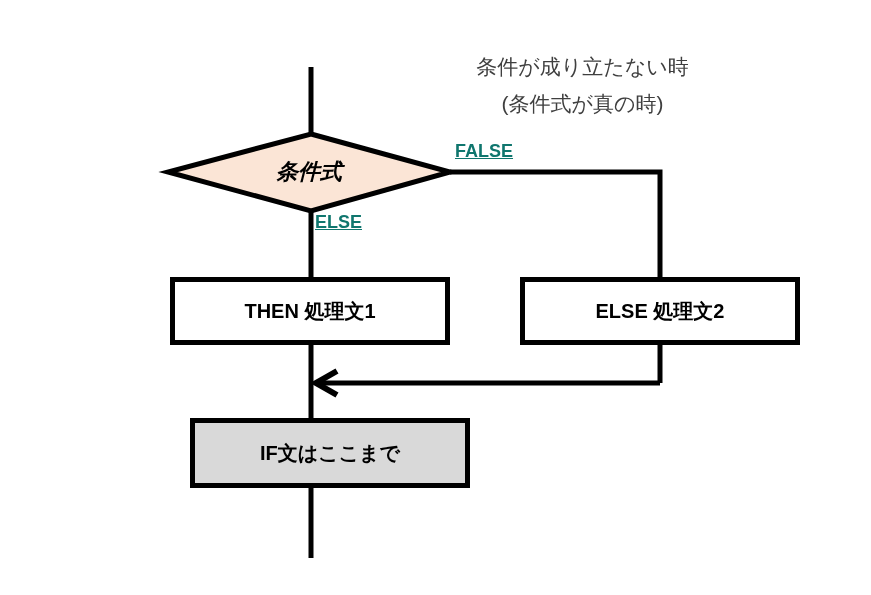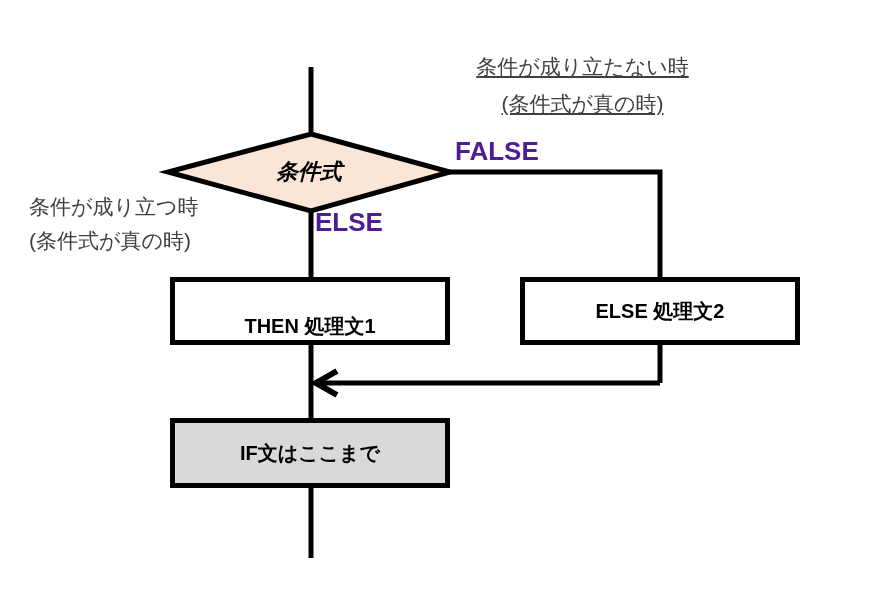--- a/index.html
+++ b/index.html
@@ -47,54 +47,55 @@
     background: #ffffff;
     display: flex;
     align-items: center;
     justify-content: center;
     font-weight: bold;
     font-size: 20px;
     color: #000;
   }
   .flow-box.end {
     background: var(--end-fill, #D9D9D9);
+    margin-left: 20px;
   }
   .decision-label {
     position: absolute;
     left: 168px;
     top: 158px;
     width: 282px;
     text-align: center;
     font-weight: bold;
     font-size: 22px;
     line-height: 28px;
     color: #000;
     font-style: italic;
   }
   .branch-label {
     position: absolute;
     font-weight: bold;
-    font-size: 26px;
+    font-size: 18px;
     line-height: 22px;
-    color: #4c1d95;
+    color: #0f766e;
+    text-decoration: underline;
   }
   .branch-label.false { left: 455px; top: 140px; }
   .branch-label.true  { left: 315px; top: 211px; }
   .note {
     position: absolute;
     font-size: 21px;
     color: var(--note-text, #3F3F3F);
   }
   .note.false-note {
     left: 440px;
     top: 48px;
     width: 285px;
     text-align: center;
     line-height: 37px;
-    text-decoration: underline;
   }
   .note.true-note {
     left: 29px;
     top: 190px;
     width: 220px;
     text-align: left;
     line-height: 34px;
   }
   .note span { display: block; }
 </style>
@@ -125,26 +126,22 @@
 
   <div class="decision-label">条件式</div>
 
   <div class="branch-label false">FALSE</div>
   <div class="branch-label true">ELSE</div>
 
   <div class="note false-note">
     <span>条件が成り立たない時</span>
     <span>(条件式が真の時)</span>
   </div>
-  <div class="note true-note">
-    <span>条件が成り立つ時</span>
-    <span>(条件式が真の時)</span>
-  </div>
 
-  <div class="flow-box" style="left:170px; top:277px; width:280px; height:68px;align-items:flex-end;">
+  <div class="flow-box" style="left:170px; top:277px; width:280px; height:68px;">
     <span>THEN 処理文1</span>
   </div>
   <div class="flow-box" style="left:520px; top:277px; width:280px; height:68px;">
     <span>ELSE 処理文2</span>
   </div>
   <div class="flow-box end" style="left:170px; top:418px; width:280px; height:70px;">
     <span>IF文はここまで</span>
   </div>
 
 </div>

